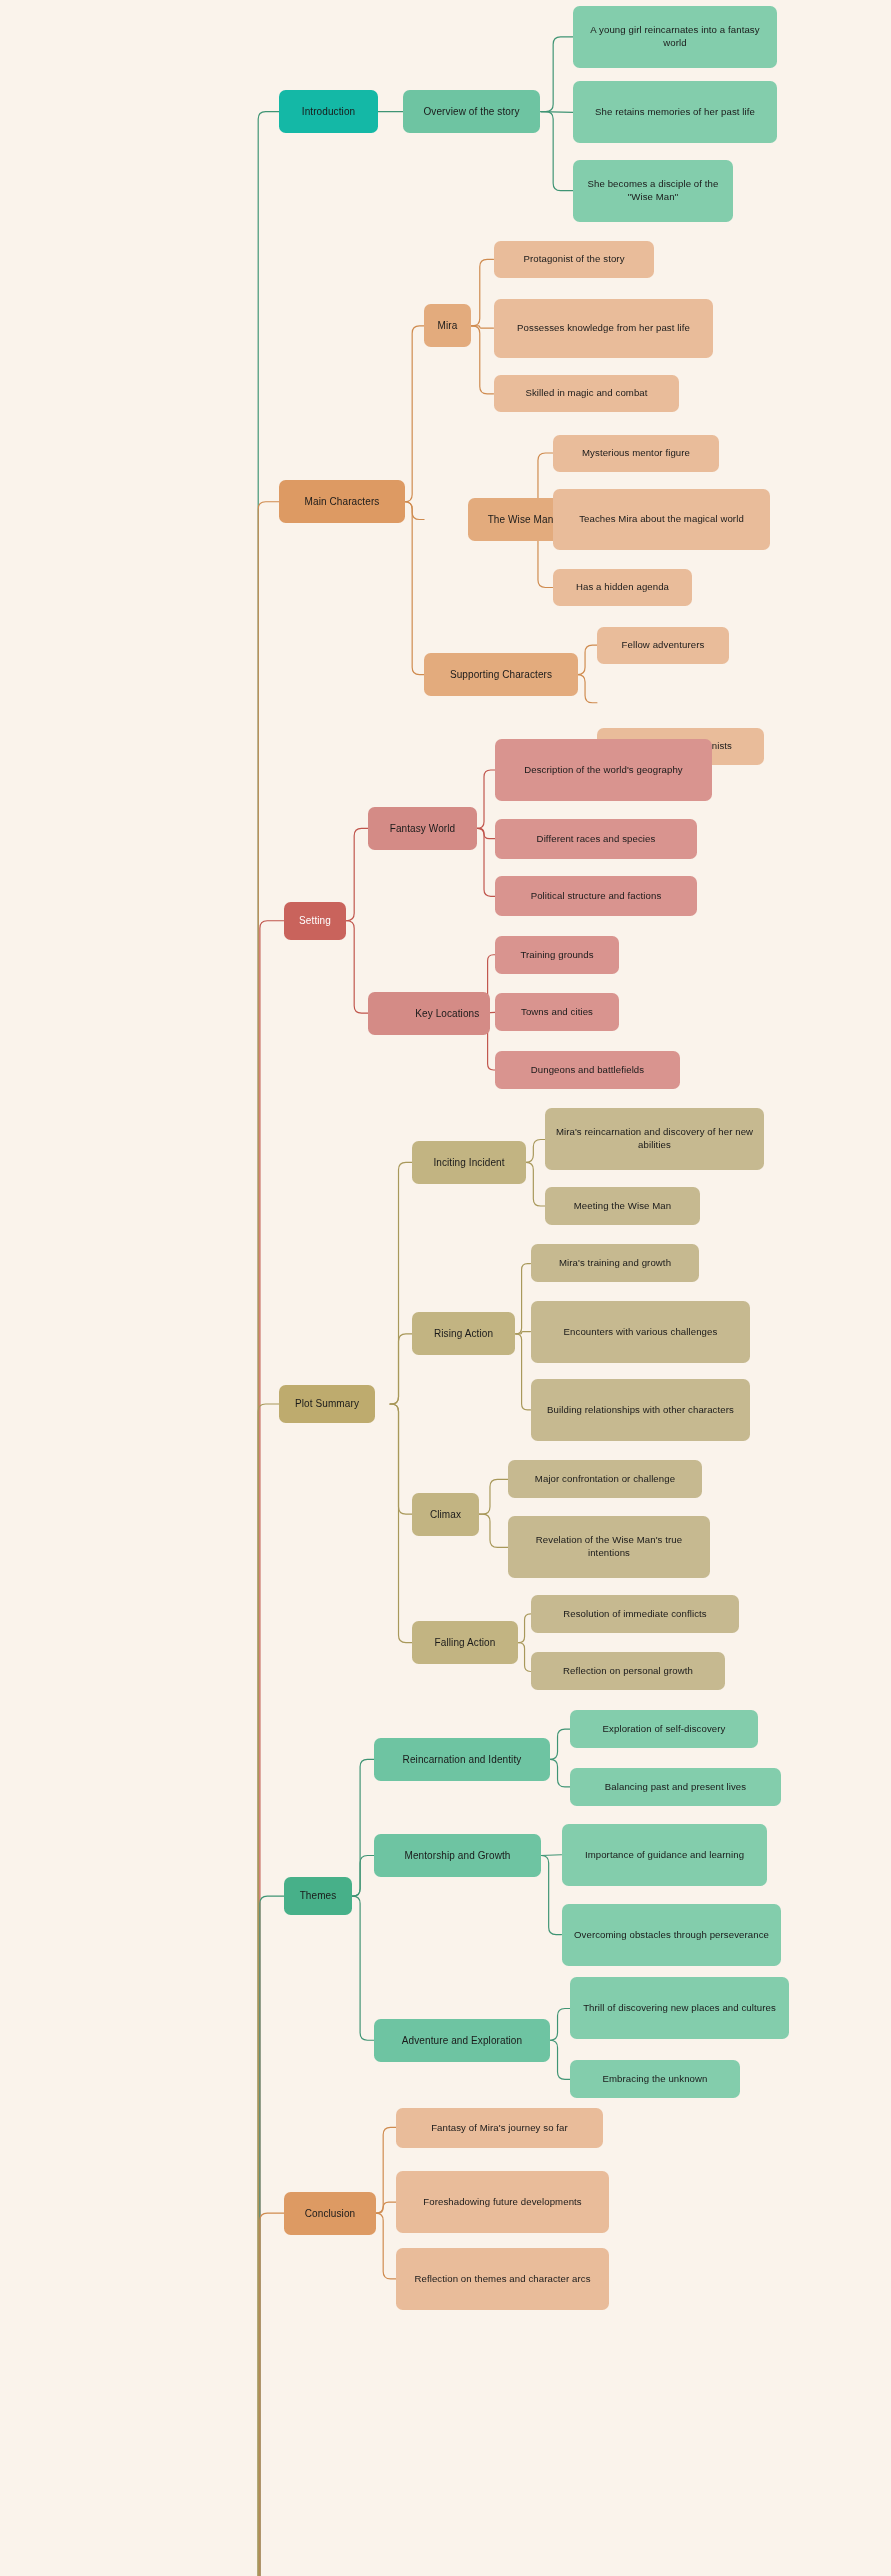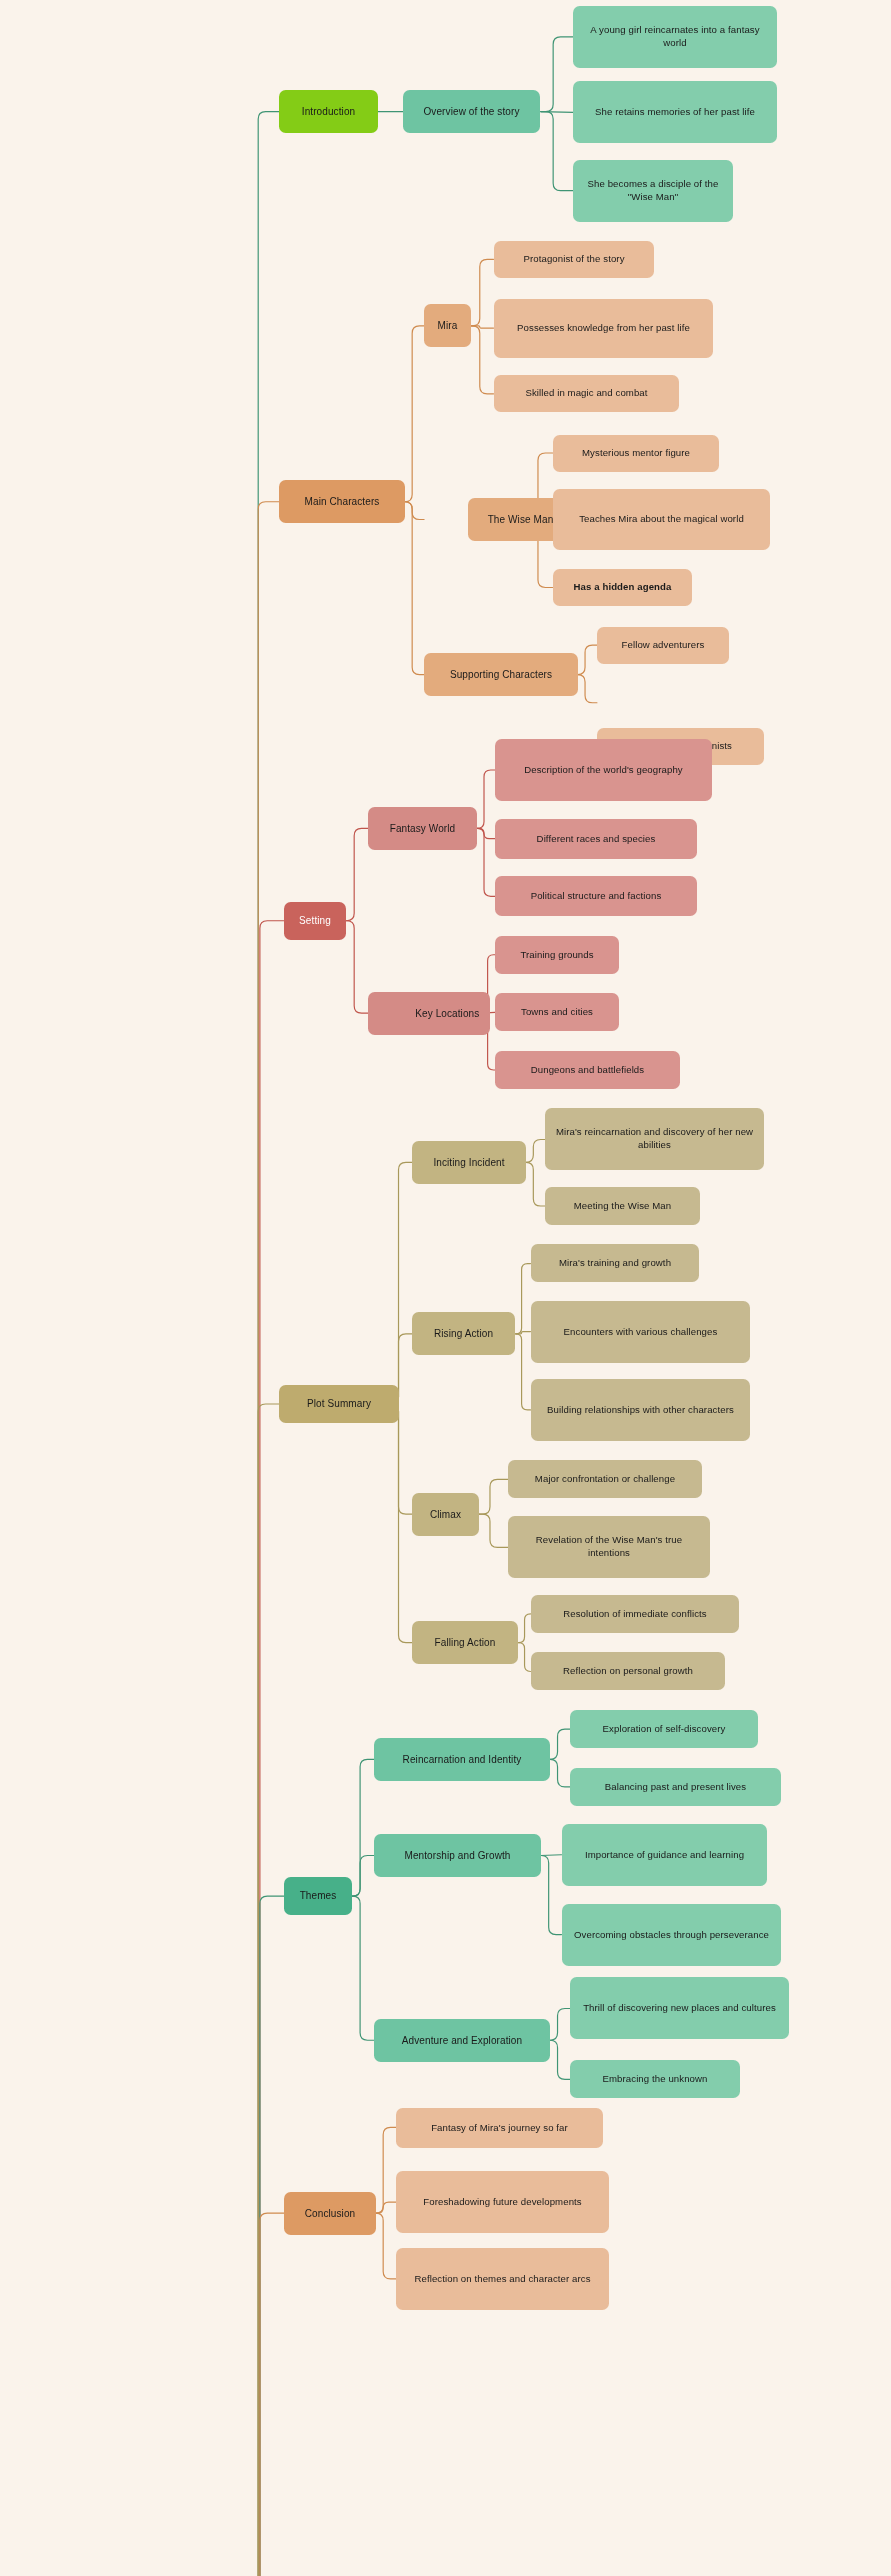--- a/index.html
+++ b/index.html
@@ -93,21 +93,21 @@
       <path d="M 744 2381 L 744.64 2381 Q 754.64 2381 754.64 2391 L 754.64 2408 Q 754.64 2418 764.64 2418 L 772 2418" fill="none" stroke="#3f9474" stroke-width="1.6" stroke-linecap="round"></path>
       <path d="M 732 2511 L 760 2510" fill="none" stroke="#3f9474" stroke-width="1.6" stroke-linecap="round"></path>
       <path d="M 732 2511 L 732.64 2511 Q 742.64 2511 742.64 2521 L 742.64 2608 Q 742.64 2618 752.64 2618 L 760 2618" fill="none" stroke="#3f9474" stroke-width="1.6" stroke-linecap="round"></path>
       <path d="M 744 2761 L 744.64 2761 Q 754.64 2761 754.64 2751 L 754.64 2728 Q 754.64 2718 764.64 2718 L 772 2718" fill="none" stroke="#3f9474" stroke-width="1.6" stroke-linecap="round"></path>
       <path d="M 744 2761 L 744.64 2761 Q 754.64 2761 754.64 2771 L 754.64 2804 Q 754.64 2814 764.64 2814 L 772 2814" fill="none" stroke="#3f9474" stroke-width="1.6" stroke-linecap="round"></path>
       <path d="M 508 2995 L 508.64 2995 Q 518.64 2995 518.64 2985 L 518.64 2889 Q 518.64 2879 528.64 2879 L 536 2879" fill="none" stroke="#cf8b4f" stroke-width="1.6" stroke-linecap="round"></path>
       <path d="M 508 2995 L 511.14 2995 Q 518.64 2995 518.64 2987.5 L 518.64 2987.5 Q 518.64 2980 526.14 2980 L 536 2980" fill="none" stroke="#cf8b4f" stroke-width="1.6" stroke-linecap="round"></path>
       <path d="M 508 2995 L 508.64 2995 Q 518.64 2995 518.64 3005 L 518.64 3074 Q 518.64 3084 528.64 3084 L 536 3084" fill="none" stroke="#cf8b4f" stroke-width="1.6" stroke-linecap="round"></path>
     </svg>
   <div id="node-layer">
-      <div class="node lvl1" style="left: 279px; top: 90px; width: 99px; min-height: 43px; background: #84cc16;">
+      <div class="node lvl1" style="left: 279px; top: 90px; width: 99px; min-height: 43px; background: #14b8a6;">
         <span>Introduction</span>
       </div>
       <div class="node lvl2" style="left: 403px; top: 90px; width: 137px; min-height: 43px; background: rgb(110, 196, 162);">
         <span>Overview of the story</span>
       </div>
       <div class="node lvl3" style="left: 573px; top: 6px; width: 204px; min-height: 62px; background: rgb(131, 205, 172);">
         <span>A young girl reincarnates into a fantasy world</span>
       </div>
       <div class="node lvl3" style="left: 573px; top: 81px; width: 204px; min-height: 62px; background: rgb(131, 205, 172);">
         <span>She retains memories of her past life</span>
@@ -132,21 +132,21 @@
       </div>
       <div class="node lvl2" style="left: 424px; top: 498px; width: 105px; min-height: 43px; background: rgb(227, 171, 125); margin-left: 44px;">
         <span>The Wise Man</span>
       </div>
       <div class="node lvl3" style="left: 553px; top: 435px; width: 166px; min-height: 37px; background: rgb(233, 188, 154);">
         <span>Mysterious mentor figure</span>
       </div>
       <div class="node lvl3" style="left: 553px; top: 489px; width: 217px; min-height: 61px; background: rgb(233, 188, 154);">
         <span>Teaches Mira about the magical world</span>
       </div>
-      <div class="node lvl3" style="left: 553px; top: 569px; width: 139px; min-height: 37px; background: rgb(233, 188, 154); font-weight: bold;">
+      <div class="node lvl3" style="left: 553px; top: 569px; width: 139px; min-height: 37px; background: rgb(233, 188, 154);">
         <span>Has a hidden agenda</span>
       </div>
       <div class="node lvl2" style="left: 424px; top: 653px; width: 154px; min-height: 43px; background: rgb(227, 171, 125);">
         <span>Supporting Characters</span>
       </div>
       <div class="node lvl3" style="left: 597px; top: 627px; width: 132px; min-height: 37px; background: rgb(233, 188, 154);">
         <span>Fellow adventurers</span>
       </div>
       <div class="node lvl3" style="left: 597px; top: 684px; width: 167px; min-height: 37px; background: rgb(233, 188, 154); margin-top: 44px;">
         <span>Villains and antagonists</span>
@@ -171,21 +171,21 @@
       </div>
       <div class="node lvl3" style="left: 495px; top: 936px; width: 124px; min-height: 38px; background: rgb(217, 148, 143);">
         <span>Training grounds</span>
       </div>
       <div class="node lvl3" style="left: 495px; top: 993px; width: 124px; min-height: 38px; background: rgb(217, 148, 143);">
         <span>Towns and cities</span>
       </div>
       <div class="node lvl3" style="left: 495px; top: 1051px; width: 185px; min-height: 38px; background: rgb(217, 148, 143);">
         <span>Dungeons and battlefields</span>
       </div>
-      <div class="node lvl1" style="left: 279px; top: 1385px; width: 120px; min-height: 38px; background: rgb(190, 171, 110);">
+      <div class="node lvl1" style="left: 279px; top: 1385px; width: 96px; min-height: 38px; background: rgb(190, 171, 110);">
         <span>Plot Summary</span>
       </div>
       <div class="node lvl2" style="left: 412px; top: 1141px; width: 114px; min-height: 43px; background: rgb(194, 180, 130);">
         <span>Inciting Incident</span>
       </div>
       <div class="node lvl3" style="left: 545px; top: 1108px; width: 219px; min-height: 62px; background: rgb(198, 185, 144);">
         <span>Mira's reincarnation and discovery of her new abilities</span>
       </div>
       <div class="node lvl3" style="left: 545px; top: 1187px; width: 155px; min-height: 38px; background: rgb(198, 185, 144);">
         <span>Meeting the Wise Man</span>

